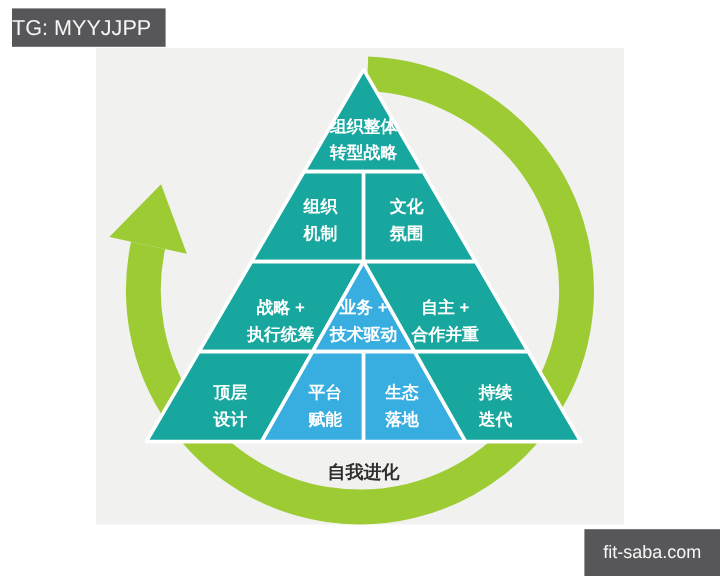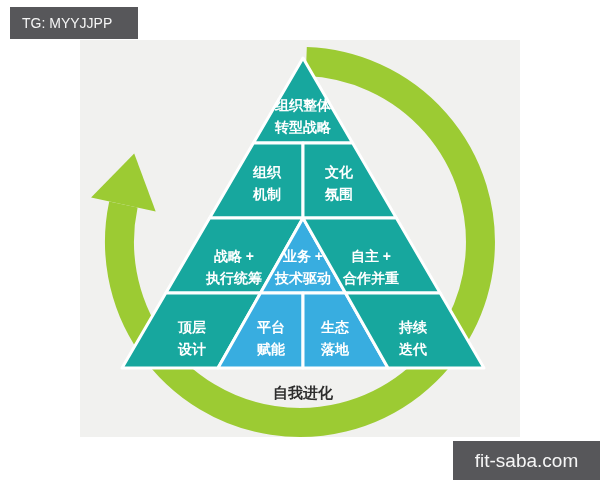--- a/index.html
+++ b/index.html
@@ -22,25 +22,25 @@
   .lbl-dark {
     fill:#2e2e2e; font-size:15px; font-weight:bold; text-anchor:middle;
     font-family:"Liberation Sans", sans-serif;
   }
   .tag {
     position:absolute; background:#57575a; color:#f6f6f6;
     display:flex; align-items:center; box-sizing:border-box;
   }
   .tag-tl {
     left:10px; top:7px; width:128px; height:32px;
-    font-size:14px; padding-left:12px;text-align:center;
+    font-size:18px; text-align:center;
   }
   .tag-br {
-    right:0; bottom:0; width:147px; height:39px;
-    font-size:19px; justify-content:center;
+    right:0; bottom:0; width:113px; height:39px;
+    font-size:15px; justify-content:center;
   }
 </style>
 </head>
 <body>
 
 <div class="panel"></div>
 
 <svg class="diagram" width="600" height="480" viewBox="0 0 600 480">
 
   <g>

